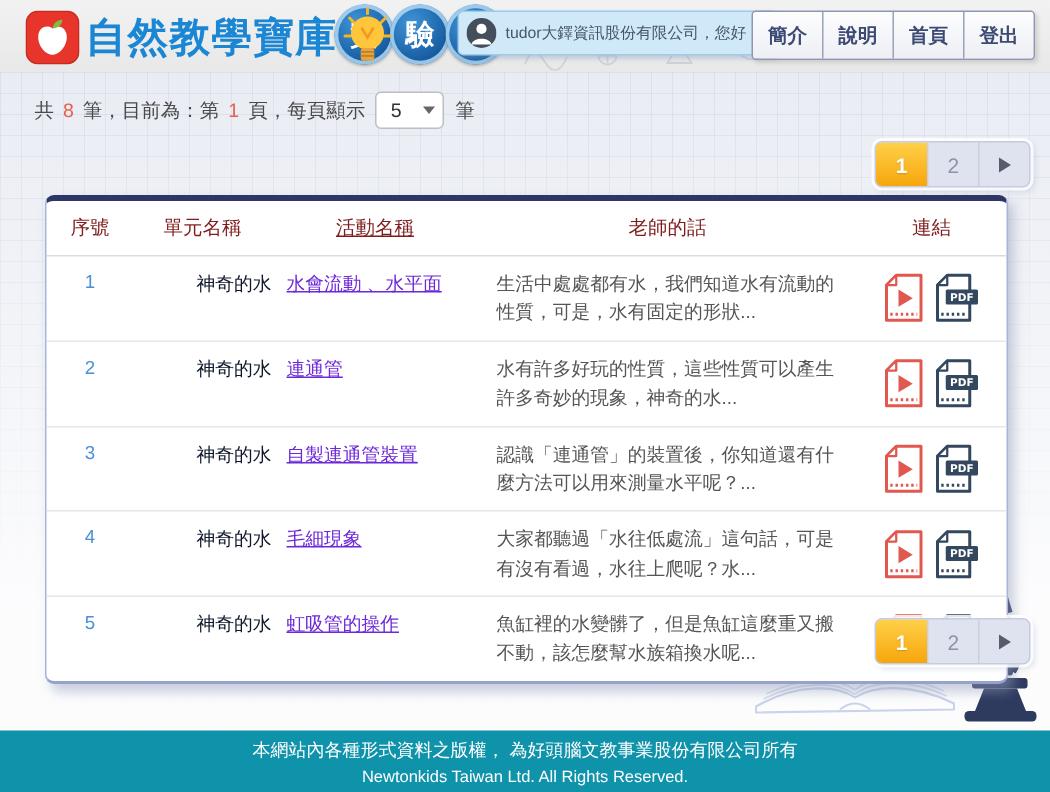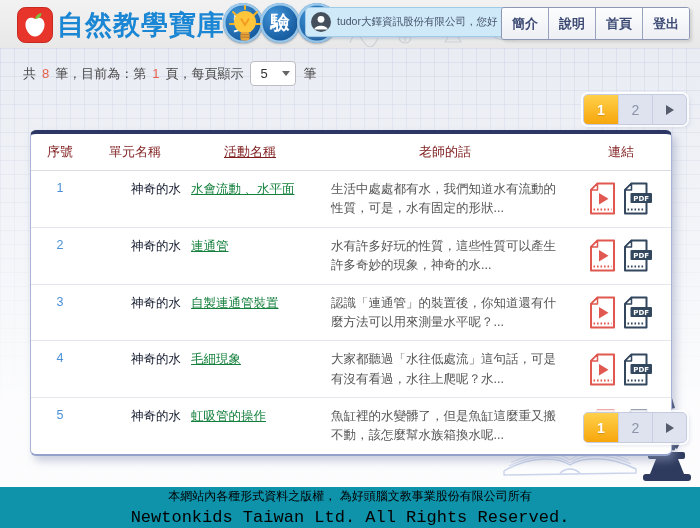--- a/index.html
+++ b/index.html
@@ -67,34 +67,34 @@
     border-radius:6px;box-shadow:4px 5px 8px rgba(150,160,190,.5);}
   .thead{display:flex;height:36px;align-items:center;color:#7f1d1d;font-size:13px;
     border-bottom:1px solid #d9dbe4;}
   .th{text-align:center;}
   .c1{width:58px;}.c2{width:92px;}.c3{width:138px;text-decoration:underline;}.c4{width:252px;}.c5{flex:1;}
   .trow{display:flex;min-height:47px;font-size:12.5px;}
   .trow + .trow{border-top:1px solid #e6e6ec;}
   .td{padding-top:10px;box-sizing:border-box;}
   .td.c1{text-align:center;color:#4a90d6;cursor:pointer;}
   .td.c2{text-align:right;color:#0f172a;}
-  .td.c3{padding-left:10px;color:#15803d;}
+  .td.c3{padding-left:10px;color:#6d28d9;}
   .td.c4{padding:9px 8px 8px 12px;color:#555;line-height:1.55;}
   .td.c5{display:flex;align-items:center;justify-content:center;gap:7px;padding-top:0;}
   .linkicon{display:inline-flex;cursor:pointer;}
   
   .deco{position:absolute;z-index:1;}
   .bulb-sketch{left:548px;top:356px;}
   .book{left:502px;top:392px;}
   .microscope{left:638px;top:350px;}
   
   .footer{position:absolute;bottom:0;left:0;width:700px;height:41px;background:#0f93ab;z-index:6;
-    color:#000000;display:flex;flex-direction:column;align-items:center;justify-content:center;gap:3px;}
+    color:#ffffff;display:flex;flex-direction:column;align-items:center;justify-content:center;gap:3px;}
   .footer .l1{font-size:12px;}
-  .footer .l2{font-size:17px;font-family:Liberation Mono, monospace;}
+  .footer .l2{font-size:11px;}
 </style>
 </head>
 <body>
 
 <div class="topbar">
   <svg class="doodles" width="180" height="22" viewBox="0 0 180 22" fill="none" stroke="#8e95a3" stroke-width="1.2">
     <path d="M5,18 Q10,3 18,16 T33,13"></path>
     <circle cx="60" cy="12" r="6"></circle>
     <path d="M55,12 h10 M60,7 v10"></path>
     <path d="M100,17 l8,-13 l8,13 z"></path>

